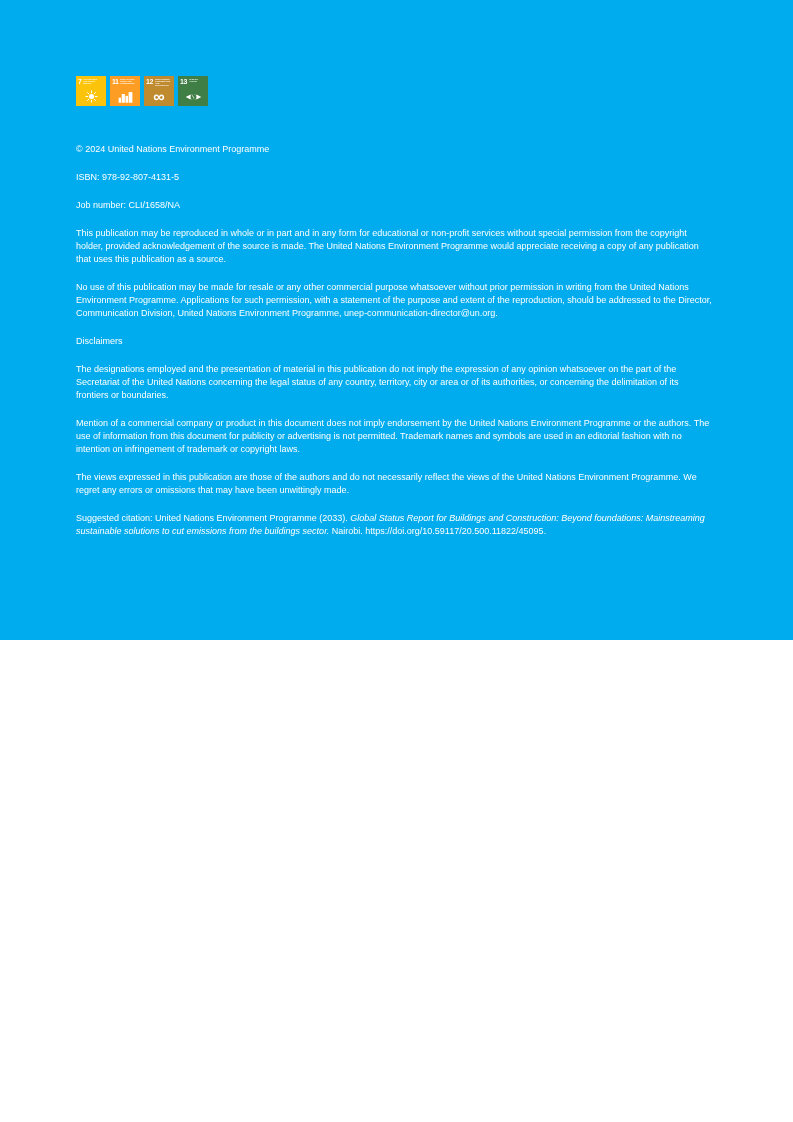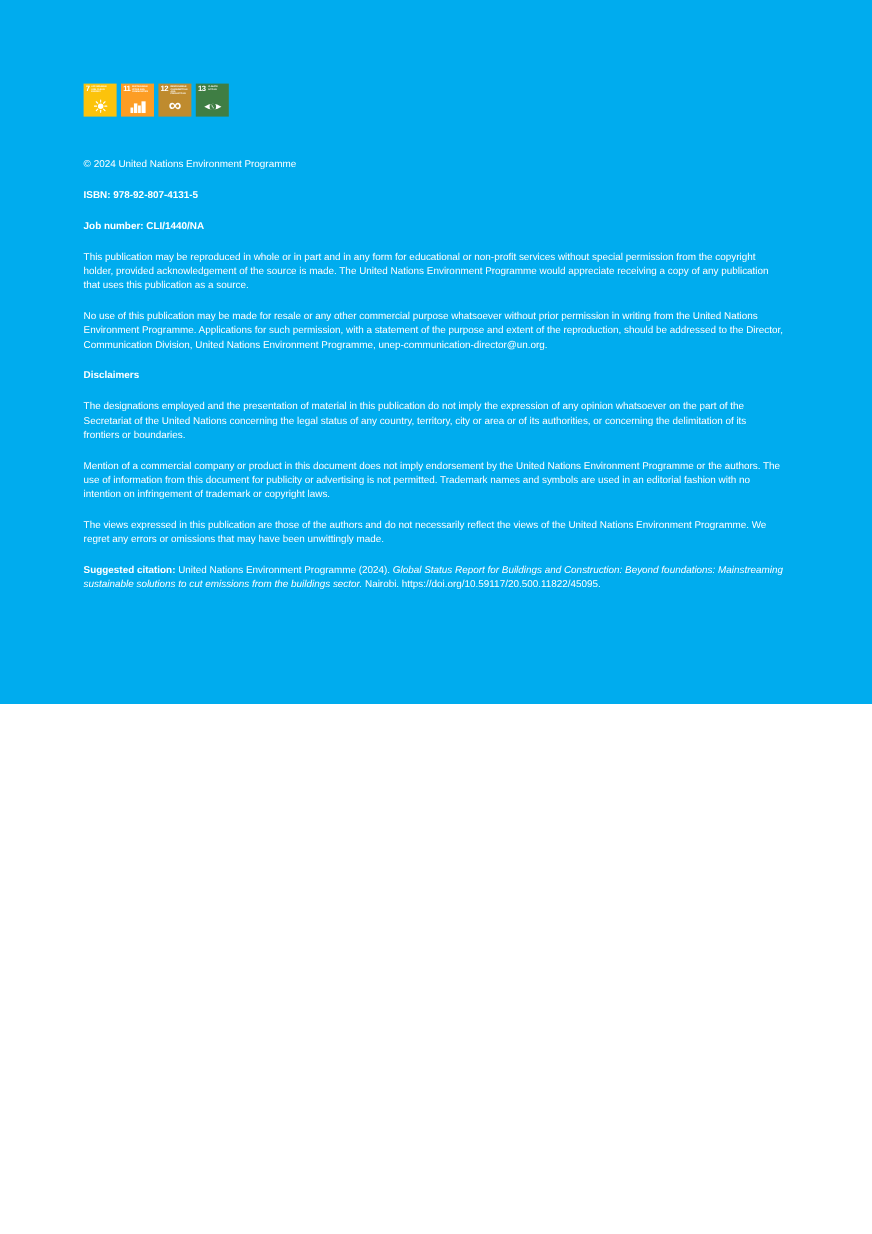--- a/index.html
+++ b/index.html
@@ -70,21 +70,21 @@
     line-height: 14px;
     color: #ffffff;
   }
   
   .imprint p {
     margin: 0 0 15px 0;
     font-size: 9px;
     line-height: 13px;
     max-width: 637px;
   }
-  .imprint .bold { font-weight: bold; }
+  .imprint .bold { font-weight: normal; }
   .imprint em { font-style: italic; }
 </style>
 </head>
 <body>
 
 <div class="page">
   <div class="hero" style="background-color: rgb(0, 172, 238);">
 
     <div class="sdg-row">
 
@@ -147,26 +147,26 @@
             <path d="M10,5.6 q2.2,1 1.2,2.4 q2.2,0.6 1.4,2.2" fill="none" stroke="#fff" stroke-width="0.9"></path>
           </svg>
         </div>
       </div>
 
     </div>
 
     <div class="imprint">
       <p>© 2024 United Nations Environment Programme</p>
       <p class="bold">ISBN: 978-92-807-4131-5</p>
-      <p class="bold">Job number:  CLI/1440/NA</p>
+      <p class="bold">Job number:  CLI/1658/NA</p>
       <p>This publication may be reproduced in whole or in part and in any form for educational or non-profit services without special permission from the copyright holder, provided acknowledgement of the source is made. The United Nations Environment Programme would appreciate receiving a copy of any publication that uses this publication as a source.</p>
       <p>No use of this publication may be made for resale or any other commercial purpose whatsoever without prior permission in writing from the United Nations Environment Programme. Applications for such permission, with a statement of the purpose and extent of the reproduction, should be addressed to the Director, Communication Division, United Nations Environment Programme, unep-communication-director@un.org.</p>
       <p class="bold">Disclaimers</p>
       <p>The designations employed and the presentation of material in this publication do not imply the expression of any opinion whatsoever on the part of the Secretariat of the United Nations concerning the legal status of any country, territory, city or area or of its authorities, or concerning the delimitation of its frontiers or boundaries.</p>
       <p>Mention of a commercial company or product in this document does not imply endorsement by the United Nations Environment Programme or the authors. The use of information from this document for publicity or advertising is not permitted. Trademark names and symbols are used in an editorial fashion with no intention on infringement of trademark or copyright laws.</p>
       <p>The views expressed in this publication are those of the authors and do not necessarily reflect the views of the United Nations Environment Programme. We regret any errors or omissions that may have been unwittingly made.</p>
       <p>
-        <span class="bold">Suggested citation: </span><span>United Nations Environment Programme (2024). </span><em>Global Status Report for Buildings and Construction: Beyond foundations: Mainstreaming sustainable solutions to cut emissions from the buildings sector.</em><span> Nairobi. https://doi.org/10.59117/20.500.11822/45095.</span>
+        <span class="bold">Suggested citation: </span><span>United Nations Environment Programme (2033). </span><em>Global Status Report for Buildings and Construction: Beyond foundations: Mainstreaming sustainable solutions to cut emissions from the buildings sector.</em><span> Nairobi. https://doi.org/10.59117/20.500.11822/45095.</span>
       </p>
     </div>
 
   </div>
 </div>
 
 </body></html>

